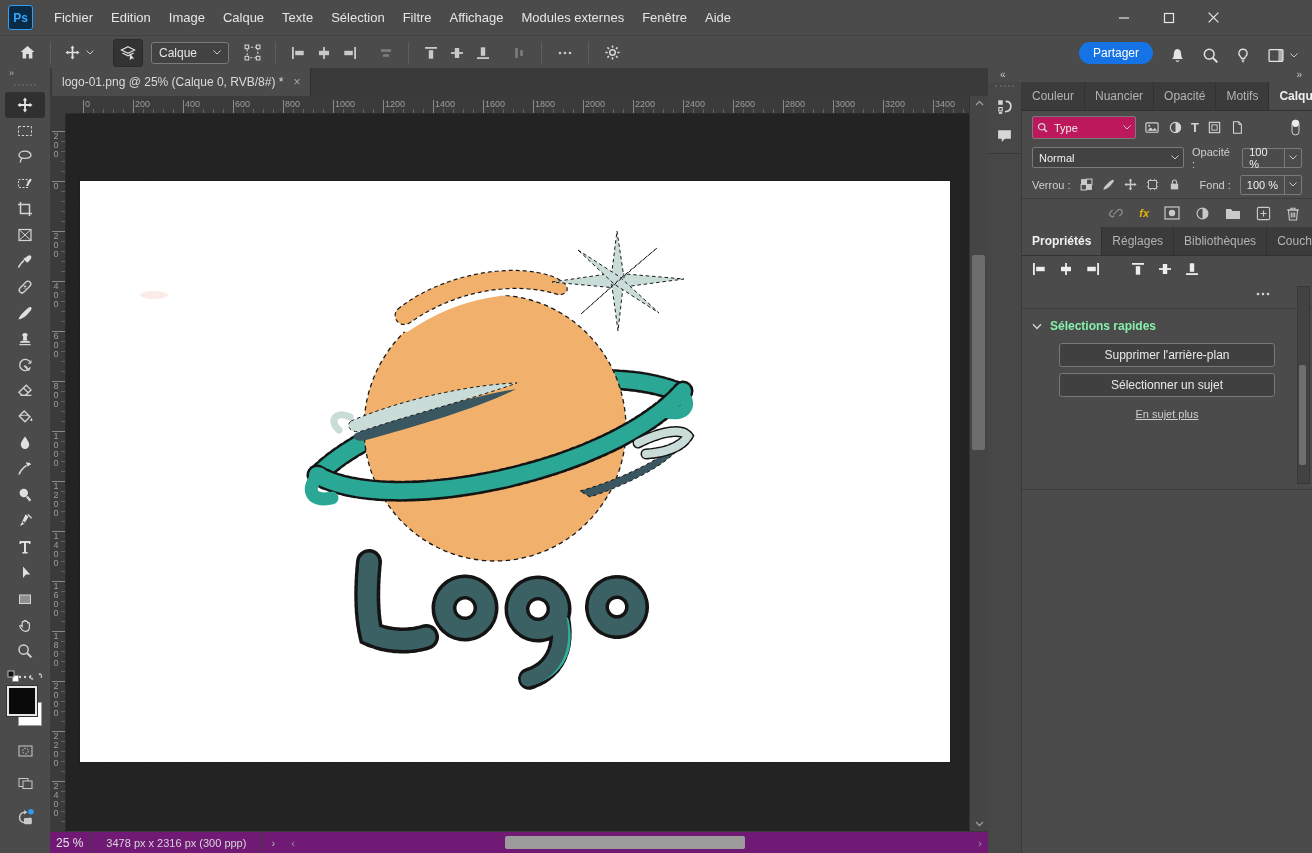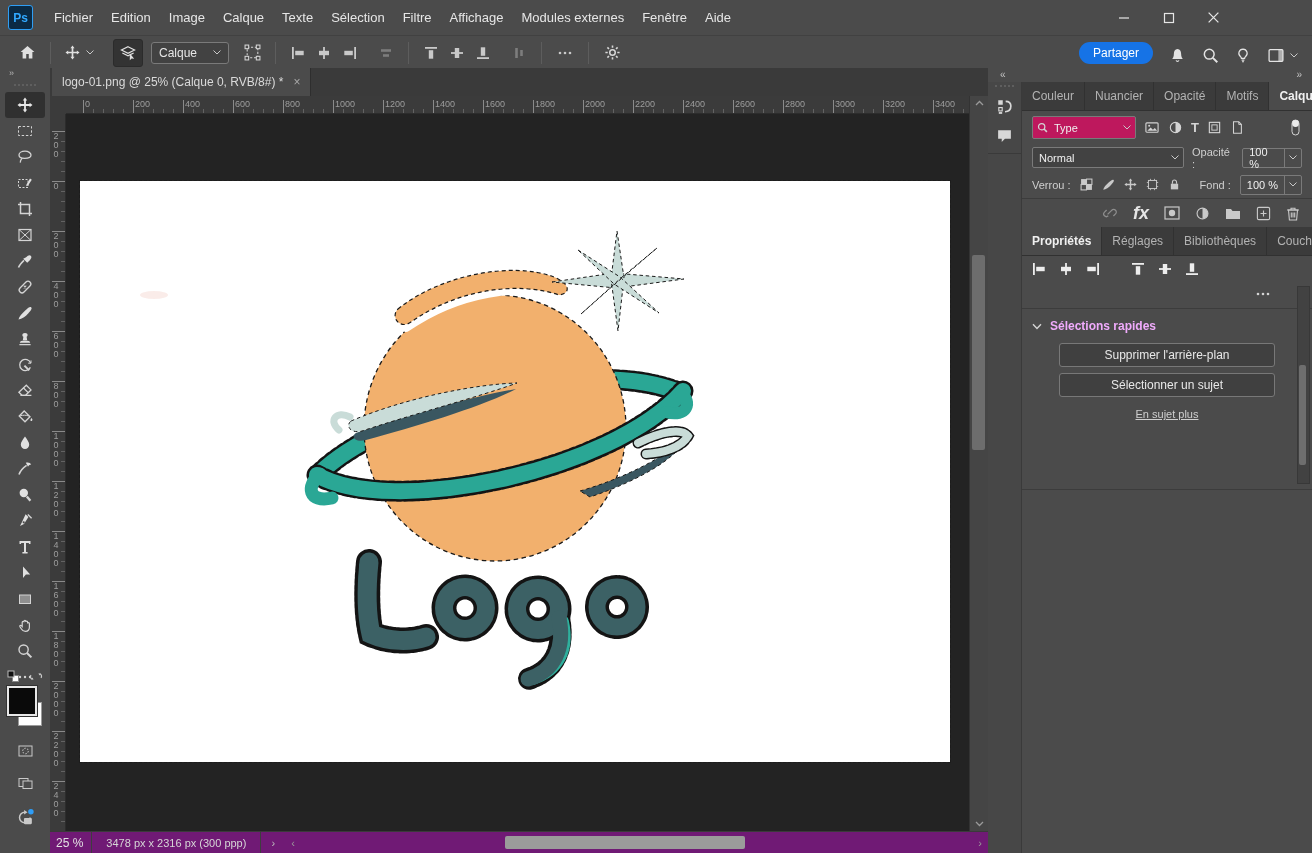--- a/index.html
+++ b/index.html
@@ -84,21 +84,21 @@
   #layericonbar{height:28px;border-top:1px solid #3c3c3c;display:flex;align-items:center;justify-content:flex-end;gap:15px;padding:0 12px}
   #propbody{height:233px;background:#4b4b4b;position:relative}
   .qbtn{display:block;width:214px;height:22px;margin:6px auto 0;background:#404040;border:1px solid #787878;border-radius:3px;color:#e8e8e8;font-size:12px;text-align:center;line-height:22px}
   #learnmore{display:block;text-align:center;margin-top:11px;color:#cfcfcf;text-decoration:underline;font-size:11px}
   #propscroll{position:absolute;right:2px;top:30px;width:11px;height:196px;background:#424242;border:1px solid #383838}
   #propscroll .thumb{position:absolute;left:1px;top:78px;width:7px;height:100px;background:#6e6e6e;border-radius:2px}
   #tracesband{height:6px;background:#4b4b4b;border-top:1px solid #3c3c3c}
   #tracestrip{height:32px;background:#3b3b3b;display:flex;align-items:stretch;border-top:1px solid #313131}
   #tracestab{background:#4b4b4b;display:flex;align-items:center;padding:0 18px;font-size:12px;color:#ededed;font-weight:bold;border-right:1px solid #313131}
   .iconm{color:#c9c9c9}
-  .fx{font-style:italic;font-weight:bold;font-size:18px;color:#e5e5e5}
+  .fx{font-style:italic;font-weight:bold;font-size:11px;color:#eab308}
 </style>
 </head>
 <body>
 
 <div id="win">
 
   <div id="titlebar">
     <div id="pslogo">Ps</div>
     <nav id="menus">
         <span class="mi">Fichier</span>
@@ -814,21 +814,21 @@
                 <circle cx="9" cy="6" r="1.3"></circle>
                 <circle cx="14" cy="6" r="1.3"></circle>
               </svg>
             </span>
         </div>
         <div style="border-top:1px solid #3c3c3c;margin:2px 0 6px"></div>
         <div class="prow" style="height:22px;gap:8px">
           <svg width="10" height="7" viewBox="0 0 10 7">
               <path d="M1 1.2 5 5.4 9 1.2" fill="none" stroke="#d4d4d4" stroke-width="1.4"></path>
             </svg>
-          <span style="font-weight:bold;font-size:12px;color:#f0abfc">Sélections rapides</span>
+          <span style="font-weight:bold;font-size:12px;color:#86efac">Sélections rapides</span>
         </div>
         <div class="qbtn">Supprimer l'arrière-plan</div>
         <div class="qbtn">Sélectionner un sujet</div>
         <a id="learnmore">En sujet plus</a>
         <div id="propscroll">
           <div class="thumb"></div>
         </div>
       </div>
 
       <div id="tracesband"></div>

